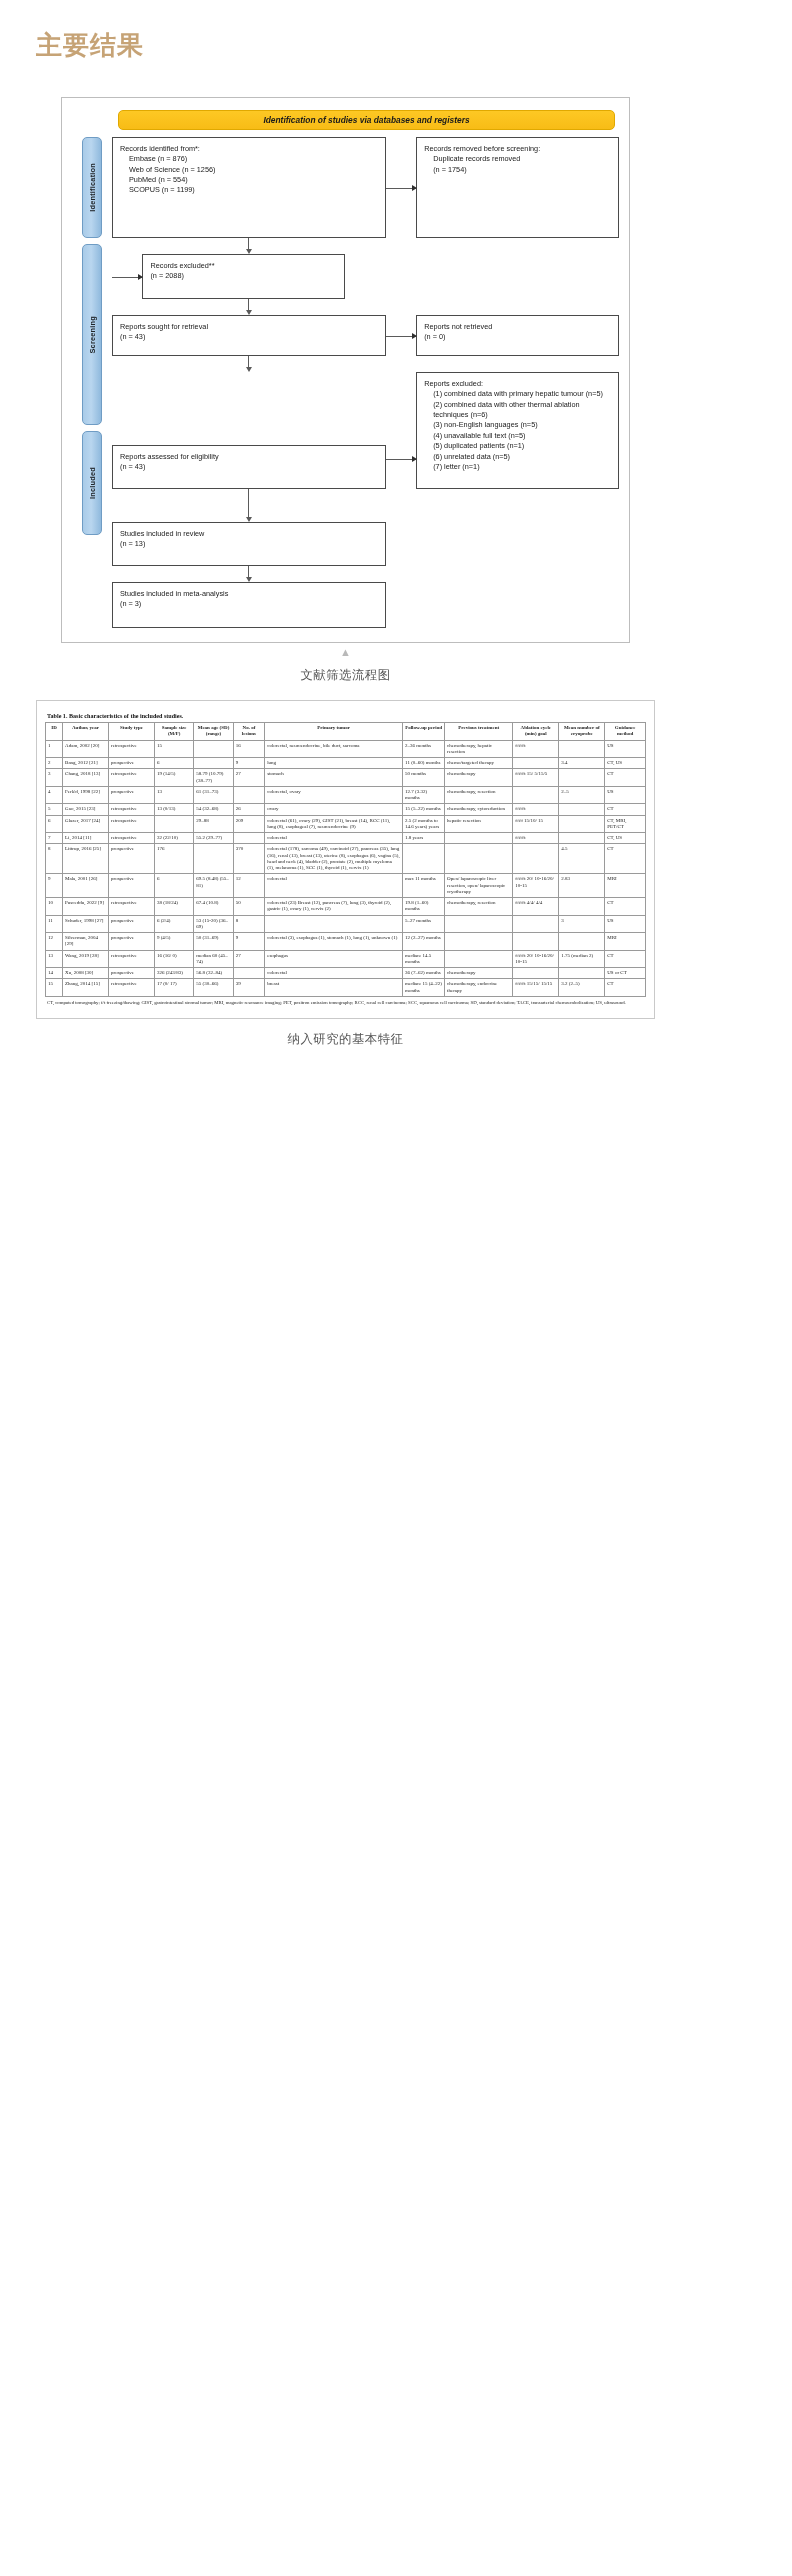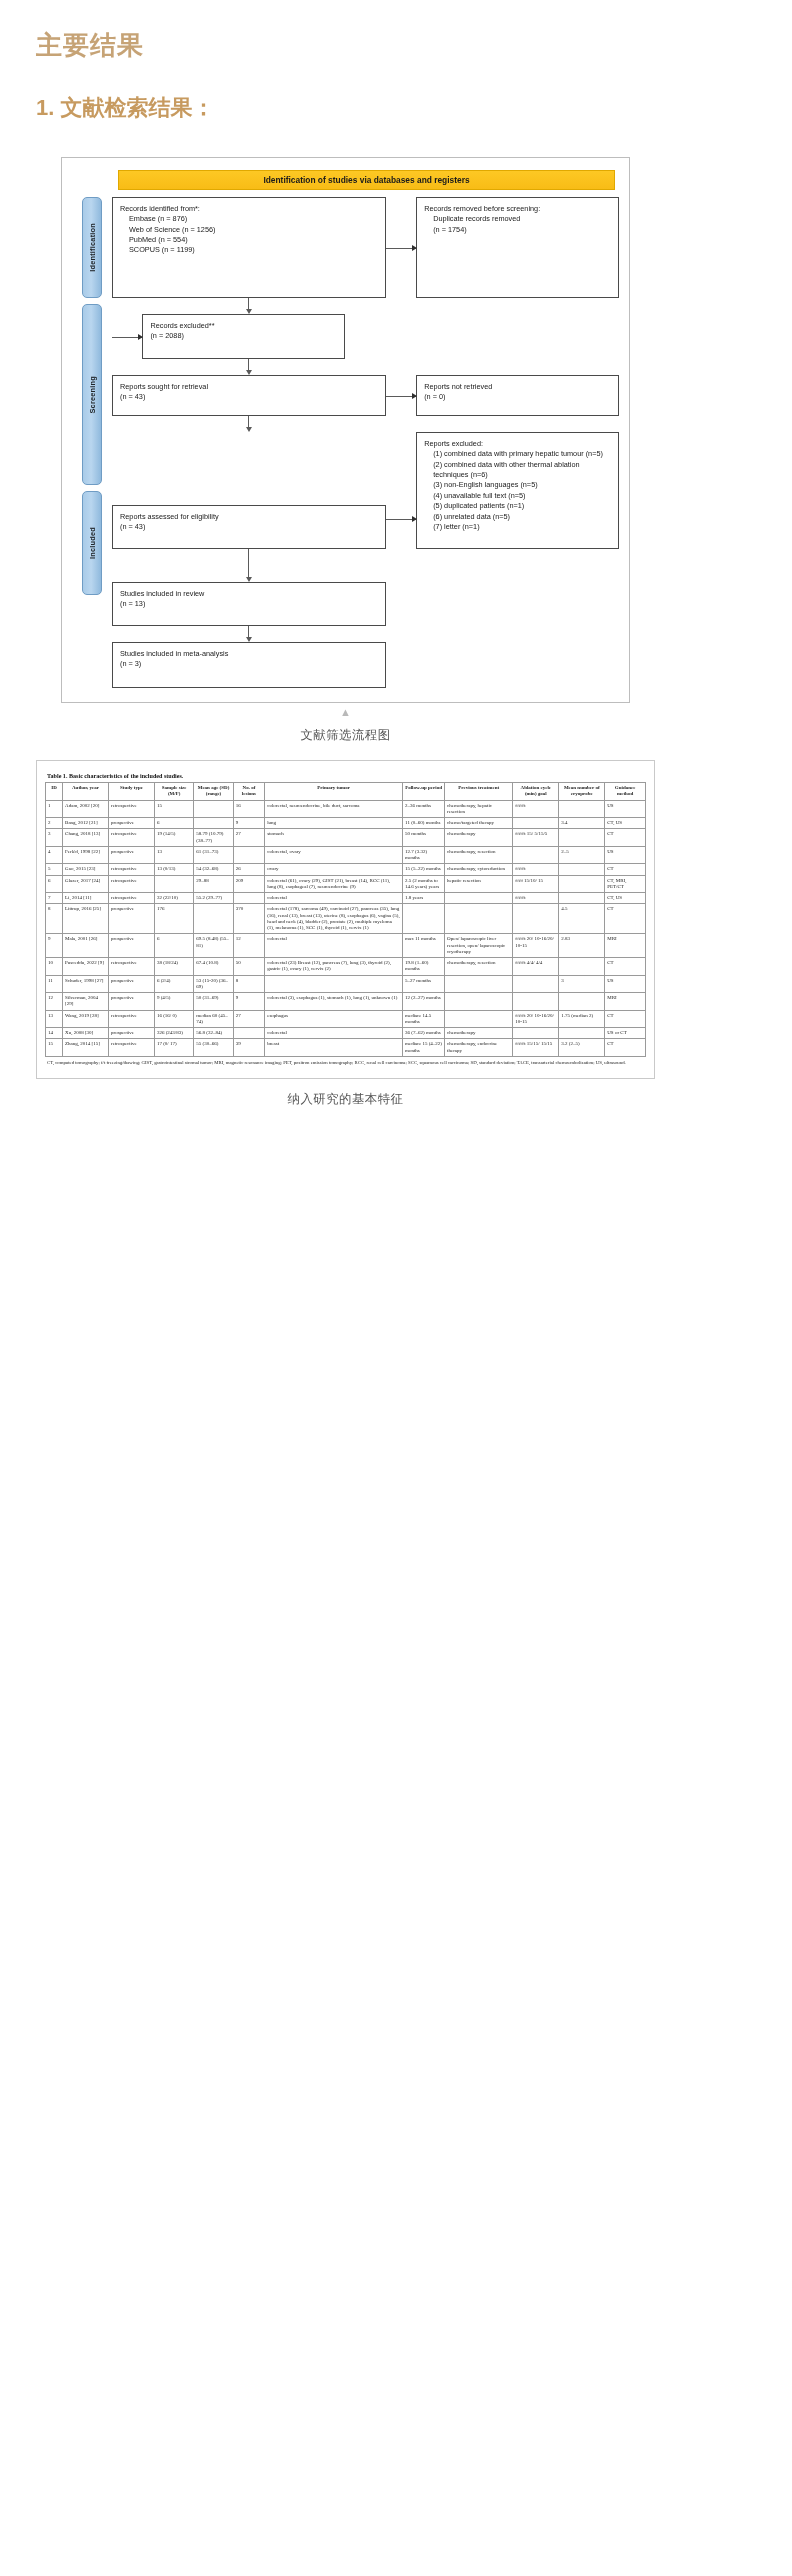--- a/index.html
+++ b/index.html
@@ -57,27 +57,28 @@
     font-size: 11px;
     line-height: 6px;
     margin-top: 6px;
   }
 
   
   .prisma { font-family:"Liberation Sans","DejaVu Sans",sans-serif; }
   .prisma-title {
     background: linear-gradient(#fdc824,#f8bc16);
     border: 1px solid #e0a800;
-    border-radius: 0;
+    border-radius: 5px;
     color: #1b1b1b;
     font-size: 8.4px;
     font-weight: bold;
     text-align: center;
     padding: 4px 0;
     margin: 0 4px 7px 46px;
+    font-style: italic;
   }
   .prisma-body { display:flex; }
   .side-col { width: 40px; flex: 0 0 40px; }
   .band {
     background: linear-gradient(90deg,#a9cbe8,#b9d6ef 45%,#8fb9dd);
     border: 1px solid #6f9cc4;
     border-radius: 5px;
     width: 20px;
     margin: 0 auto 6px auto;
     display:flex; align-items:center; justify-content:center;
@@ -164,21 +165,20 @@
     margin-top: -1px;
   }
 </style>
 </head>
 <body>
 
 <div class="page">
 
   <div class="article">
     <h1 class="h-main">主要结果</h1>
-    <h2 class="h-sub">1. 文献检索结果：</h2>
   </div>
 
   <div class="figure">
     <div class="fig-frame">
       <div class="prisma">
 
         <div class="prisma-title">Identification of studies via databases and registers</div>
 
         <div class="prisma-body">
 

